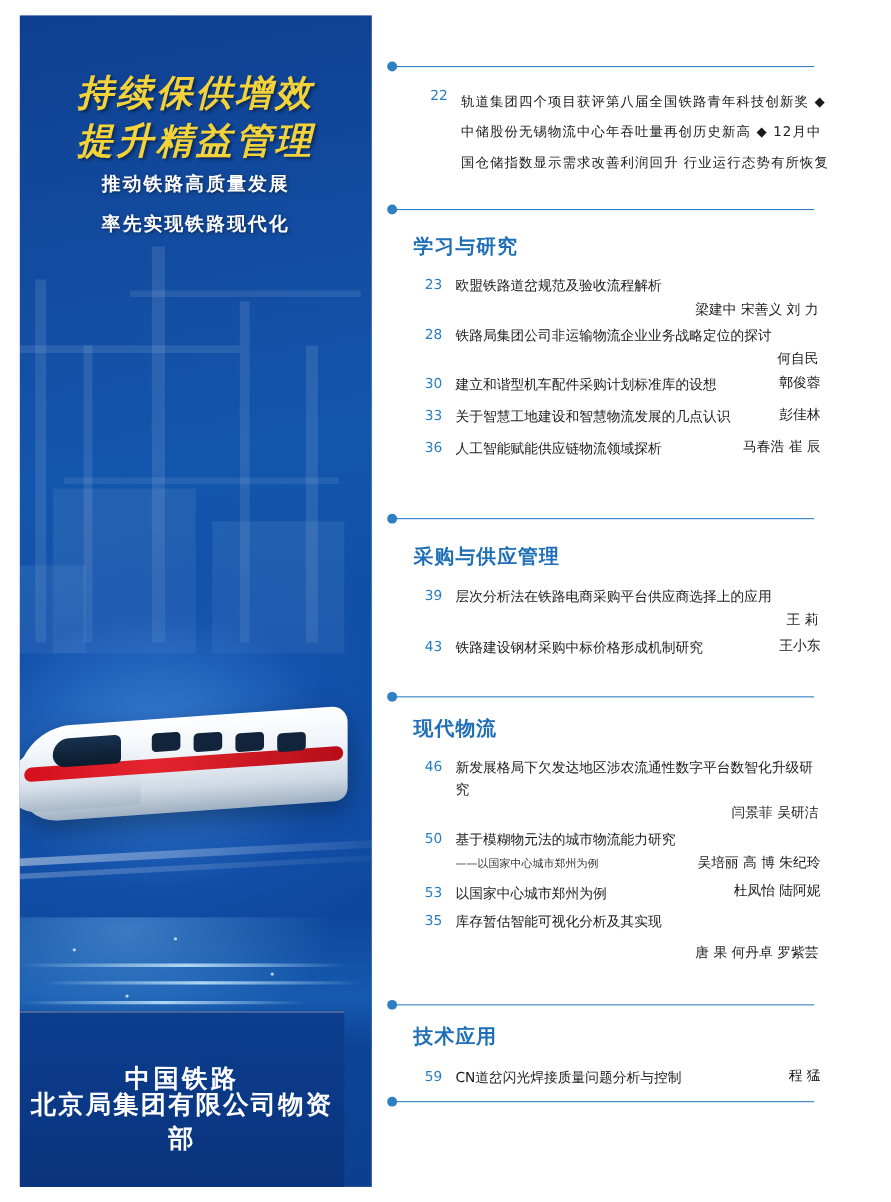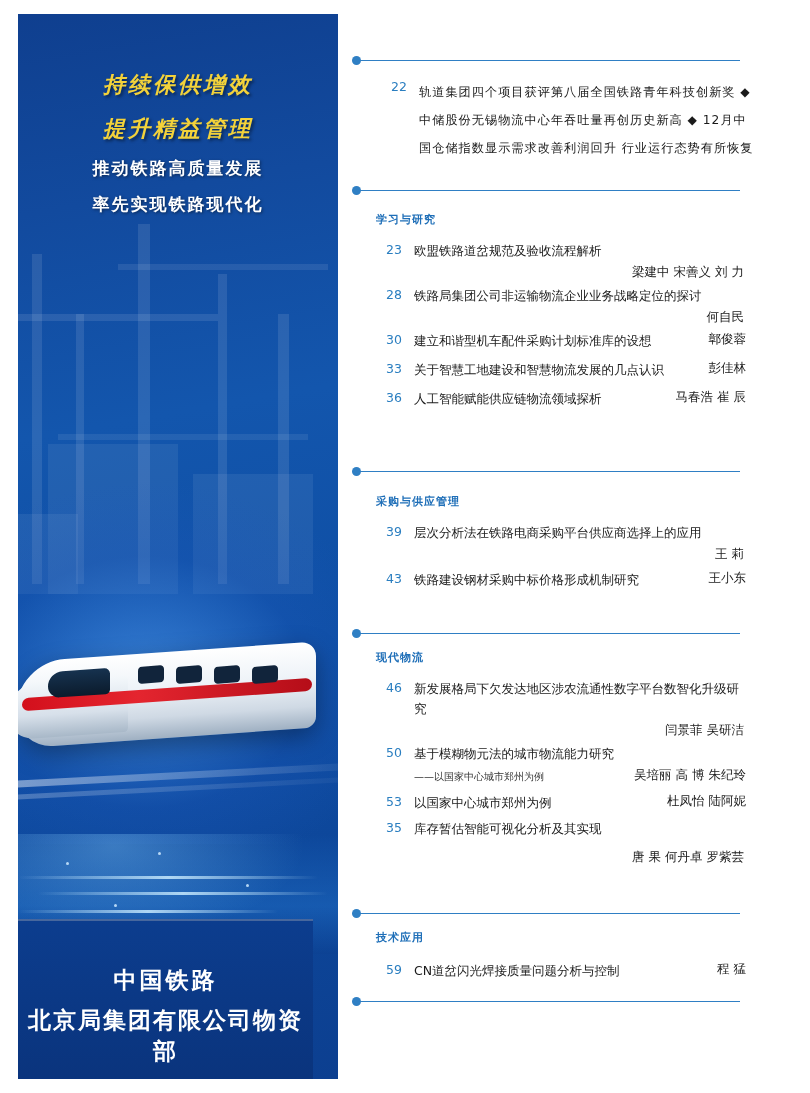--- a/index.html
+++ b/index.html
@@ -89,21 +89,21 @@
     position:absolute; height: 3px; border-radius: 3px;
     background: linear-gradient(90deg, rgba(255,255,255,0.0), rgba(200,235,255,0.85), rgba(255,255,255,0.0));
   }
   .spark { position:absolute; width:3px; height:3px; background:#cfeaff; border-radius:50%; opacity:.85;}
 
   .title-block { position: absolute; left: 0; top: 48px; width: 320px; text-align: center; }
   .t-line1, .t-line2 {
     font-family: "DejaVu Serif", serif;
     font-weight: bold; font-style: italic;
     color: #f3d23a;
-    font-size: 22px; letter-spacing: 3px; line-height: 44px;
+    font-size: 33px; letter-spacing: 3px; line-height: 44px;
     text-shadow: 2px 2px 3px rgba(0,0,0,0.45);
   }
   .t-line3, .t-line4 {
     font-family: "DejaVu Serif", serif;
     font-weight: bold;
     color: #ffffff;
     font-size: 17px; letter-spacing: 2px; line-height: 36px;
     text-shadow: 1px 1px 3px rgba(0,0,0,0.5);
   }
 
@@ -111,38 +111,38 @@
     position: absolute; left: 0; bottom: 0; width: 295px; height: 160px;
     background: linear-gradient(180deg,#0c3d8e 0%, #0a347d 100%);
     border-top: 2px solid rgba(255,255,255,0.25);
   }
   .footer-band .f1 {
     position:absolute; left:0; top: 44px; width:100%; text-align:center;
     color:#fff; font-size: 23px; font-weight: bold; letter-spacing: 3px;
     font-family: "DejaVu Serif", serif;
   }
   .footer-band .f2 {
-    position:absolute; left:0; top: 84px; width:100%; text-align:center;
+    position:absolute; left:0; top: 68px; width:100%; text-align:center;
     color:#fff; font-size: 23px; font-weight: bold; letter-spacing: 2px;
     font-family: "DejaVu Serif", serif;
   }
 
   
   .toc {
     position: absolute; left: 352px; top: 0px; width: 440px; height: 1093px;
   }
   .rule {
     position:absolute; left: 8px; width: 380px; height: 1px; background:#2f7fc4;
   }
   .dot {
     position:absolute; left: 0px; width: 9px; height: 9px; border-radius:50%;
     background:#2f7fc4;
   }
   .sect-title {
-    color:#1f6fb8; font-size: 11px; font-weight: bold; letter-spacing: 1px;
+    color:#1f6fb8; font-size: 18px; font-weight: bold; letter-spacing: 1px;
     font-family: "DejaVu Sans", sans-serif;
   }
   .entry { display:flex; align-items:flex-start; margin-bottom: 3px; }
   .pg {
     color:#2a7ec0; font-size: 12.5px; width: 26px; text-align:right;
     flex: 0 0 26px; padding-top: 1px;
     font-family: "DejaVu Sans", sans-serif;
   }
   .ttl {
     color:#1a1a1a; font-size: 12.5px; margin-left: 12px; line-height: 20px;

